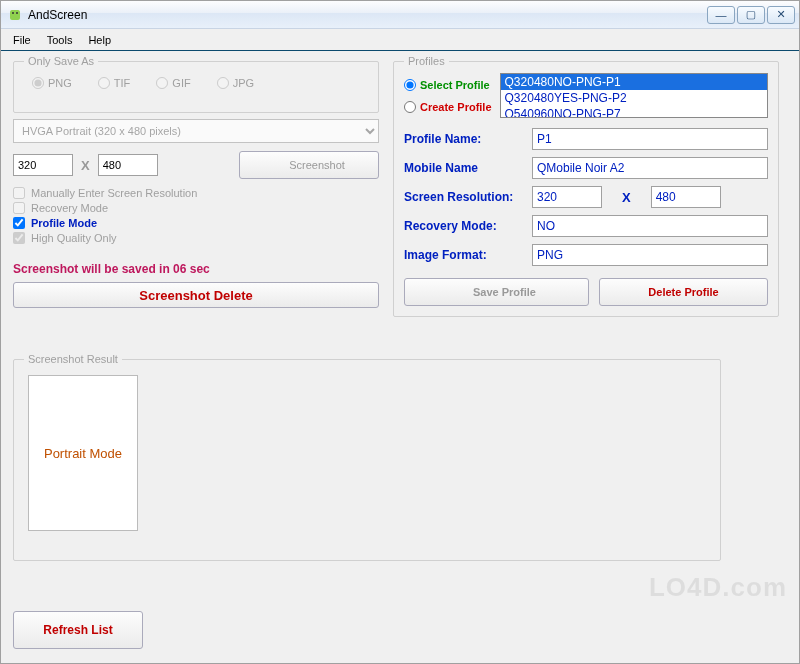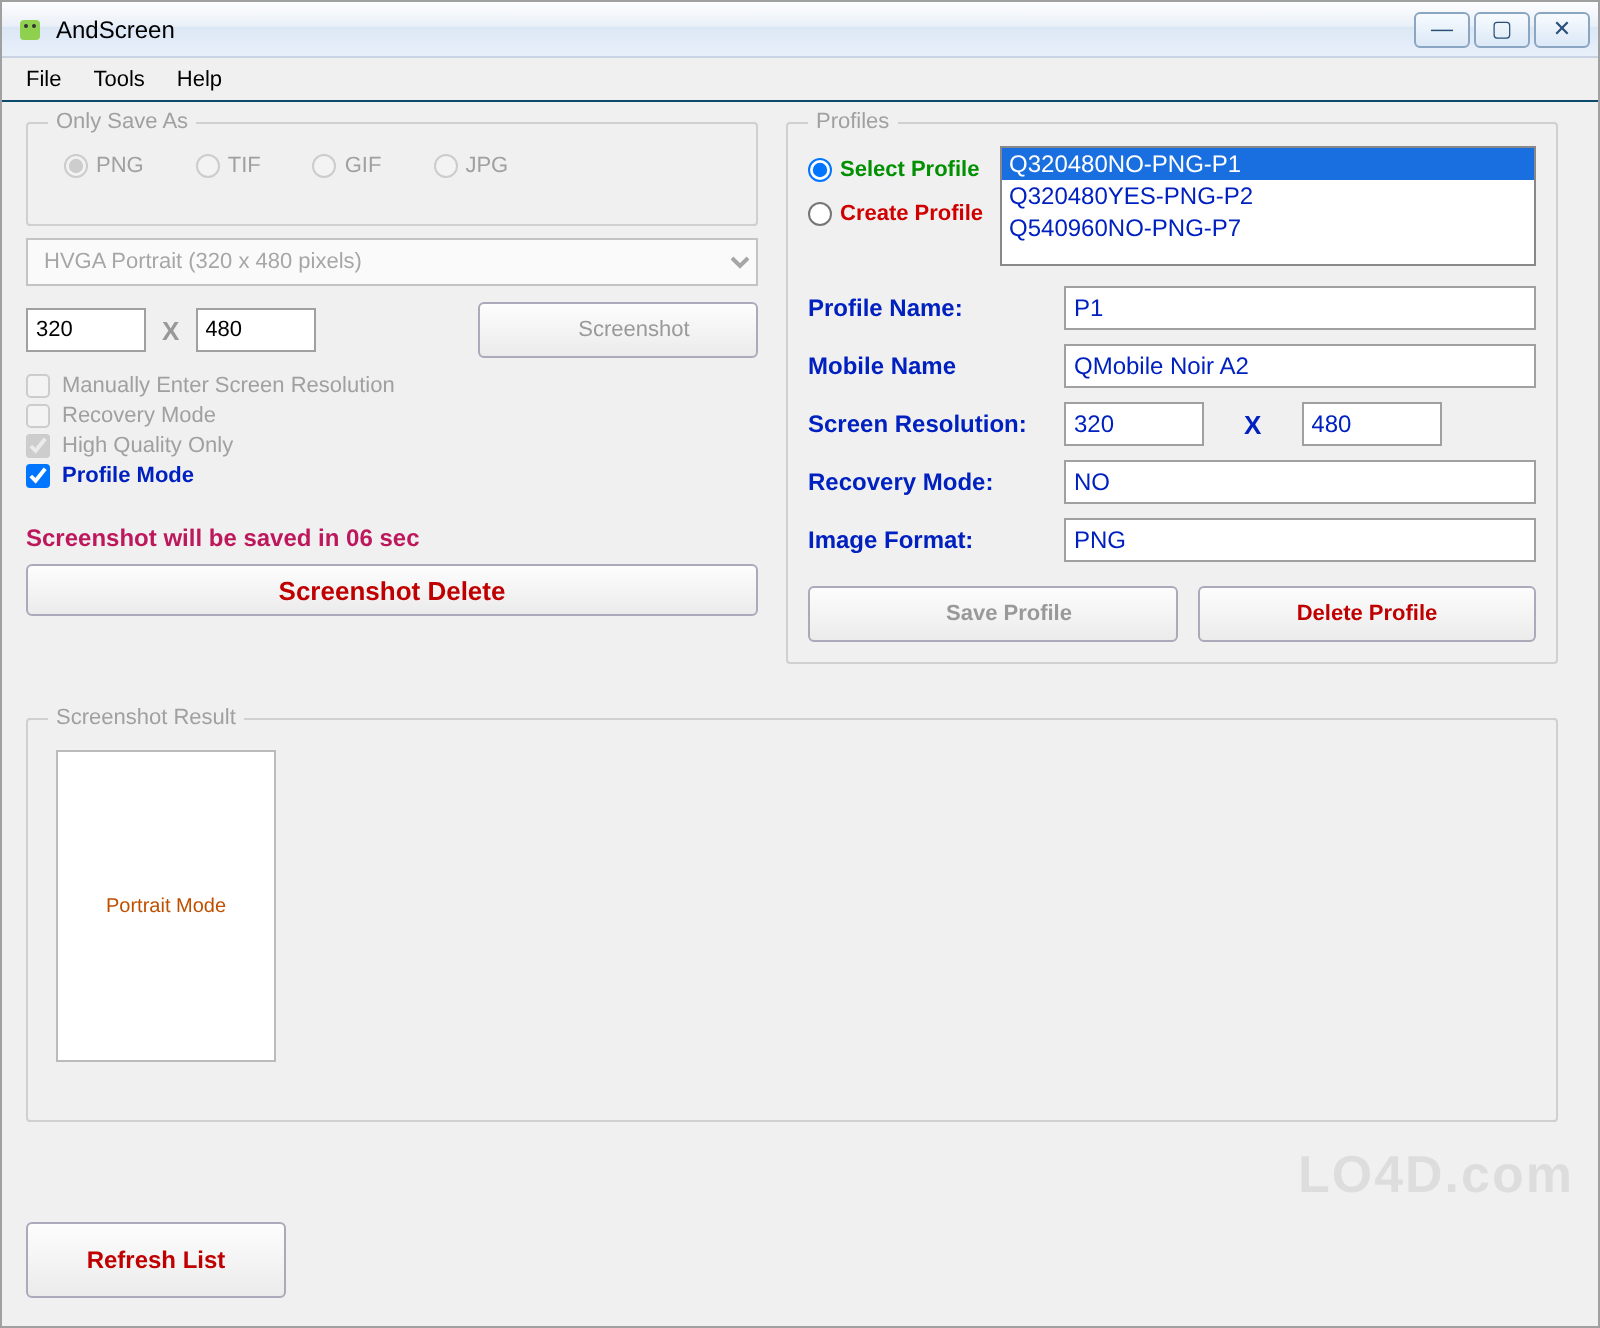--- a/index.html
+++ b/index.html
@@ -47,39 +47,39 @@
 .countdown { color:#be185d; font-weight:bold; font-size:12px; margin-top:18px;}
 
 .viewerbtn { width:100%; margin-top:6px; height:30px; font-weight:bold; color:#c00000; font-size:13px;}
 
 .fs-profiles { min-height:252px; }
 .prof-top { display:flex; gap:8px; }
 .prof-radios { display:flex; flex-direction:column; gap:10px; padding-top:6px;}
 .prof-radios .radio { margin:0; }
 .r-green label { color:#009000; font-weight:bold;}
 .r-red label { color:#d00000; font-weight:bold;}
-.prof-list { flex:1; border:1px solid #888; background:#fff; height:60px; overflow-y:scroll; }
+.prof-list { flex:1; border:1px solid #888; background:#fff; height:45px; overflow-y:scroll; }
 .prof-list .item { padding:1px 4px; color:#0020c0; font-size:12px; cursor:pointer;}
 .prof-list .item.sel { background:#1a6fe0; color:#fff;}
 
 .prof-grid { margin-top:10px; display:grid; grid-template-columns: 128px 1fr; row-gap:7px; align-items:center;}
 .prof-grid .lab { color:#0020c0; font-weight:bold; font-size:12px;}
 .prof-grid input.txt { width:100%; color:#0020c0; font-size:12px;}
 .resrow { display:flex; align-items:center; gap:4px;}
 .resrow input.txt{ width:70px;}
 .resrow .bx { color:#0020c0; font-weight:bold; font-size:13px; padding:0 16px;}
 
 .prof-btns { display:flex; gap:10px; margin-top:12px;}
 .prof-btns button { flex:1; height:28px; font-weight:bold;}
 .savep { color:#6a7a4a;}
 .delp { color:#c00000;}
 
-.fs-result { position:absolute; left:12px; top:302px; width:766px; height:208px;}
+.fs-result { position:absolute; left:12px; top:302px; width:708px; height:208px;}
 .thumb { width:110px; height:156px; border:1px solid #bbb; background:#fff; display:flex; align-items:center; justify-content:center; margin:4px 0 0 4px;}
-.thumb span { color:#c05000; font-size:10px;}
+.thumb span { color:#c05000; font-size:13px;}
 
 .statuswrap { position:absolute; left:12px; bottom:14px; width:766px; height:38px; display:flex; gap:8px; align-items:stretch;}
 .status { flex:1; background:#000; color:#fff; border:1px solid #888; display:flex; align-items:center; padding:0 8px; font-size:12px;}
 .refresh { width:130px; border:1px solid #aab; border-radius:3px; background:linear-gradient(#fdfdfd,#ebebeb); color:#c00000; font-weight:bold; font-size:12px; cursor:pointer;}
 
 .watermark { position:absolute; right:12px; bottom:60px; color:rgba(0,0,0,0.08); font-size:26px; font-weight:bold; letter-spacing:1px; pointer-events:none;}
 </style>
 </head>
 <body>
 
@@ -145,27 +145,27 @@
 
         <div class="checks">
           <span class="check disabled">
               <input type="checkbox" disabled="" style="">
               <label>Manually Enter Screen Resolution</label>
             </span>
           <span class="check disabled">
               <input type="checkbox" disabled="" style="">
               <label>Recovery Mode</label>
             </span>
+          <span class="check blue">
+              <input type="checkbox" checked="" style="">
+              <label>Profile Mode</label>
+            </span>
           <span class="check disabled">
               <input type="checkbox" checked="" disabled="" style="">
               <label>High Quality Only</label>
-            </span>
-          <span class="check blue">
-              <input type="checkbox" checked="" style="">
-              <label>Profile Mode</label>
             </span>
         </div>
 
         <div class="countdown">Screenshot will be saved in  06  sec</div>
 
         <button class="btn viewerbtn">Screenshot Delete</button>
       </div>
     </div>
 
     <div class="right">

